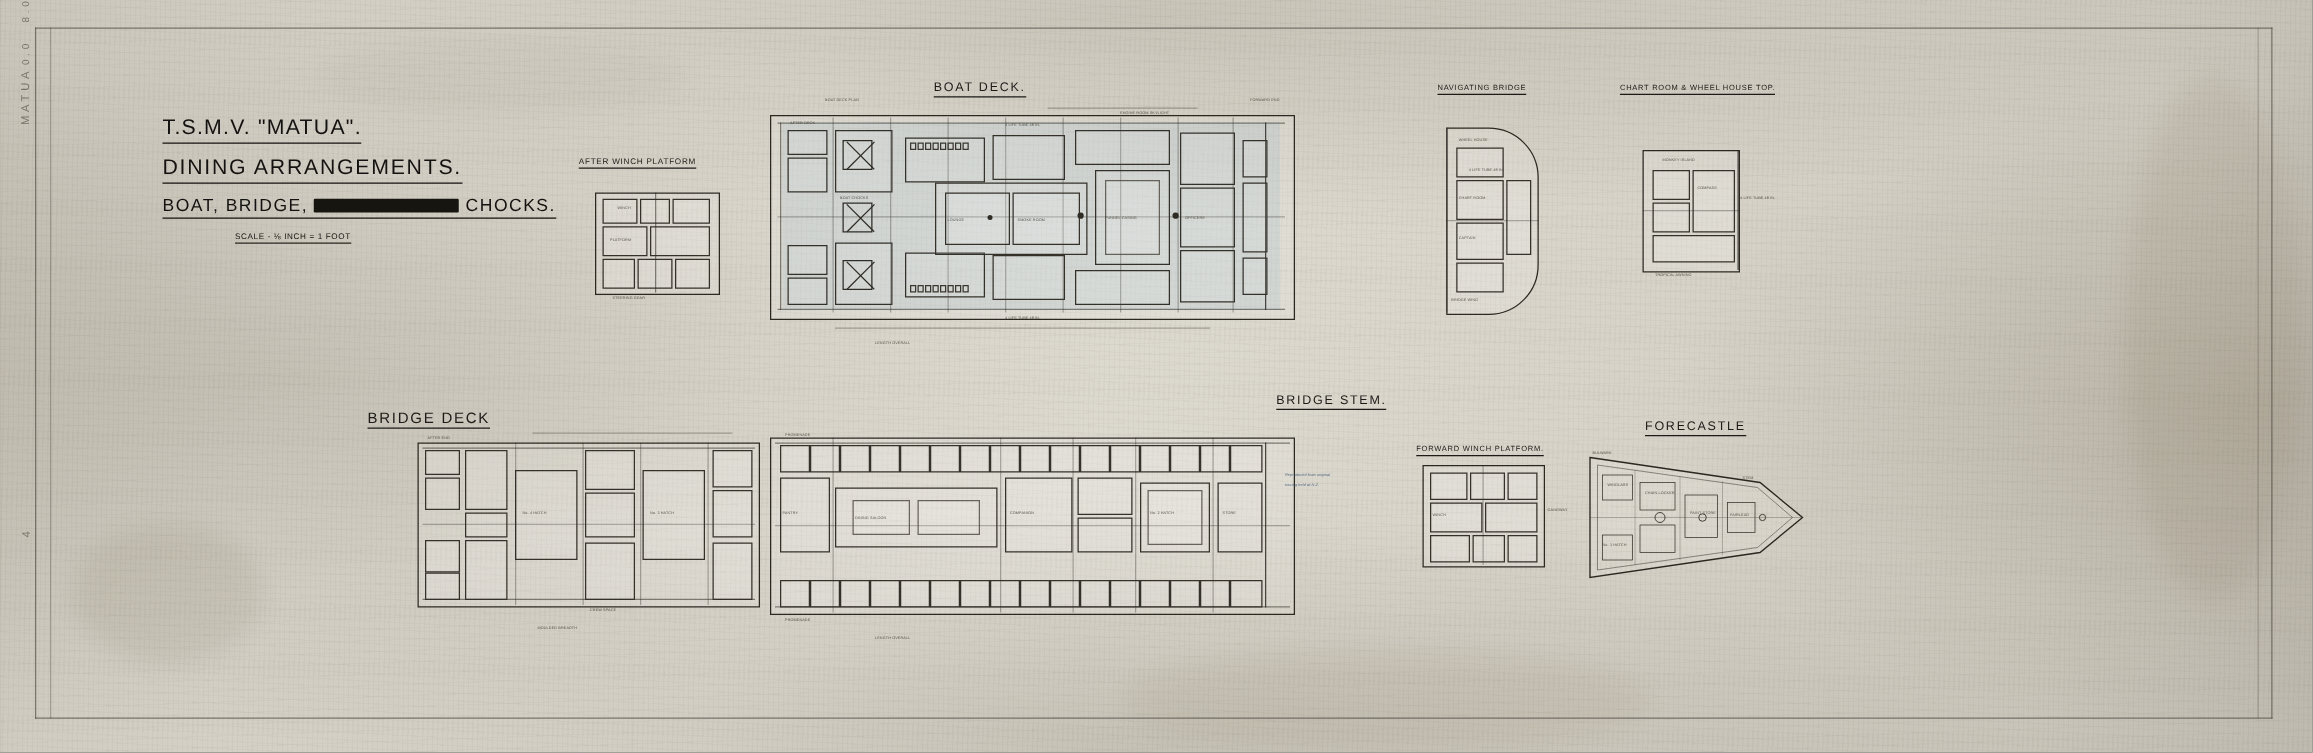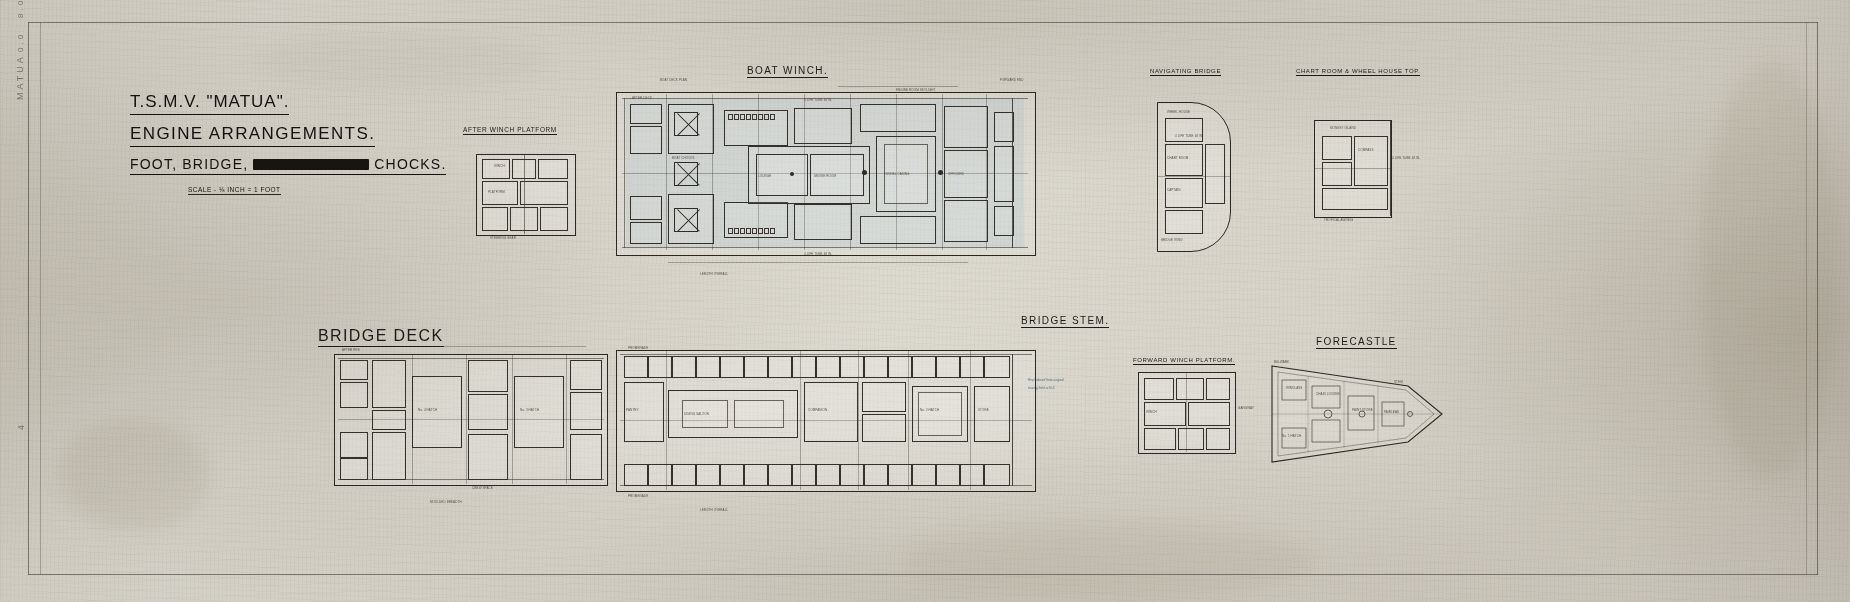--- a/index.html
+++ b/index.html
@@ -105,32 +105,32 @@
   <div class="edge" style="left:40px;top:22px;width:.8px;height:553px;opacity:.35"></div>
   <div class="edge" style="left:1806px;top:22px;width:.8px;height:553px;opacity:.3"></div>
 
   <div class="vtext" style="left:16px;top:18px;font-size:8px;">8.0</div>
   <div class="vtext" style="left:16px;top:52px;font-size:8px;">0.0</div>
   <div class="vtext" style="left:15px;top:100px;">MATUA</div>
   <div class="vtext" style="left:16px;top:430px;font-size:9px;">4</div>
 
   <div id="title">
     <div class="t-line t1">T.S.M.V. "MATUA".</div><br>
-    <div class="t-line t2">ENGINE  ARRANGEMENTS.</div><br>
+    <div class="t-line t2">DINING  ARRANGEMENTS.</div><br>
     <div class="t-line t3">
-      <span>FOOT, BRIDGE,</span><span class="redact"></span><span>CHOCKS.</span>
+      <span>BOAT, BRIDGE,</span><span class="redact"></span><span>CHOCKS.</span>
     </div><br>
     <div class="t-line t4">SCALE - ⅛ INCH = 1 FOOT</div>
   </div>
 
   <div class="lbl u" style="left:463px;top:126px;font-size:6.5px;">AFTER WINCH PLATFORM</div>
-  <div class="lbl u" style="left:747px;top:65px;font-size:10px;letter-spacing:1.4px;">BOAT WINCH.</div>
+  <div class="lbl u" style="left:747px;top:65px;font-size:10px;letter-spacing:1.4px;">BOAT DECK.</div>
   <div class="lbl u" style="left:1150px;top:68px;font-size:6px;">NAVIGATING BRIDGE</div>
   <div class="lbl u" style="left:1296px;top:68px;font-size:6px;">CHART ROOM &amp; WHEEL HOUSE TOP.</div>
-  <div class="lbl u" style="left:294px;top:327px;font-size:16px;letter-spacing:1.4px;margin-left:24px;">BRIDGE DECK</div>
+  <div class="lbl u" style="left:294px;top:327px;font-size:12px;letter-spacing:1.4px;">BRIDGE DECK</div>
   <div class="lbl u" style="left:1021px;top:315px;font-size:10px;letter-spacing:1.4px;">BRIDGE STEM.</div>
   <div class="lbl u" style="left:1133px;top:357px;font-size:6px;">FORWARD WINCH PLATFORM.</div>
   <div class="lbl u" style="left:1316px;top:336px;font-size:10px;letter-spacing:1.4px;">FORECASTLE</div>
 
   <div class="plan" style="left:472px;top:150px;width:108px;height:92px;">
     <div class="hull" style="left:4px;top:4px;width:98px;height:80px;"></div>
     <div class="room" style="left:10px;top:9px;width:26px;height:18px;"></div>
     <div class="room" style="left:40px;top:9px;width:22px;height:18px;"></div>
     <div class="room" style="left:66px;top:9px;width:28px;height:18px;"></div>
     <div class="room" style="left:10px;top:31px;width:34px;height:22px;"></div>

